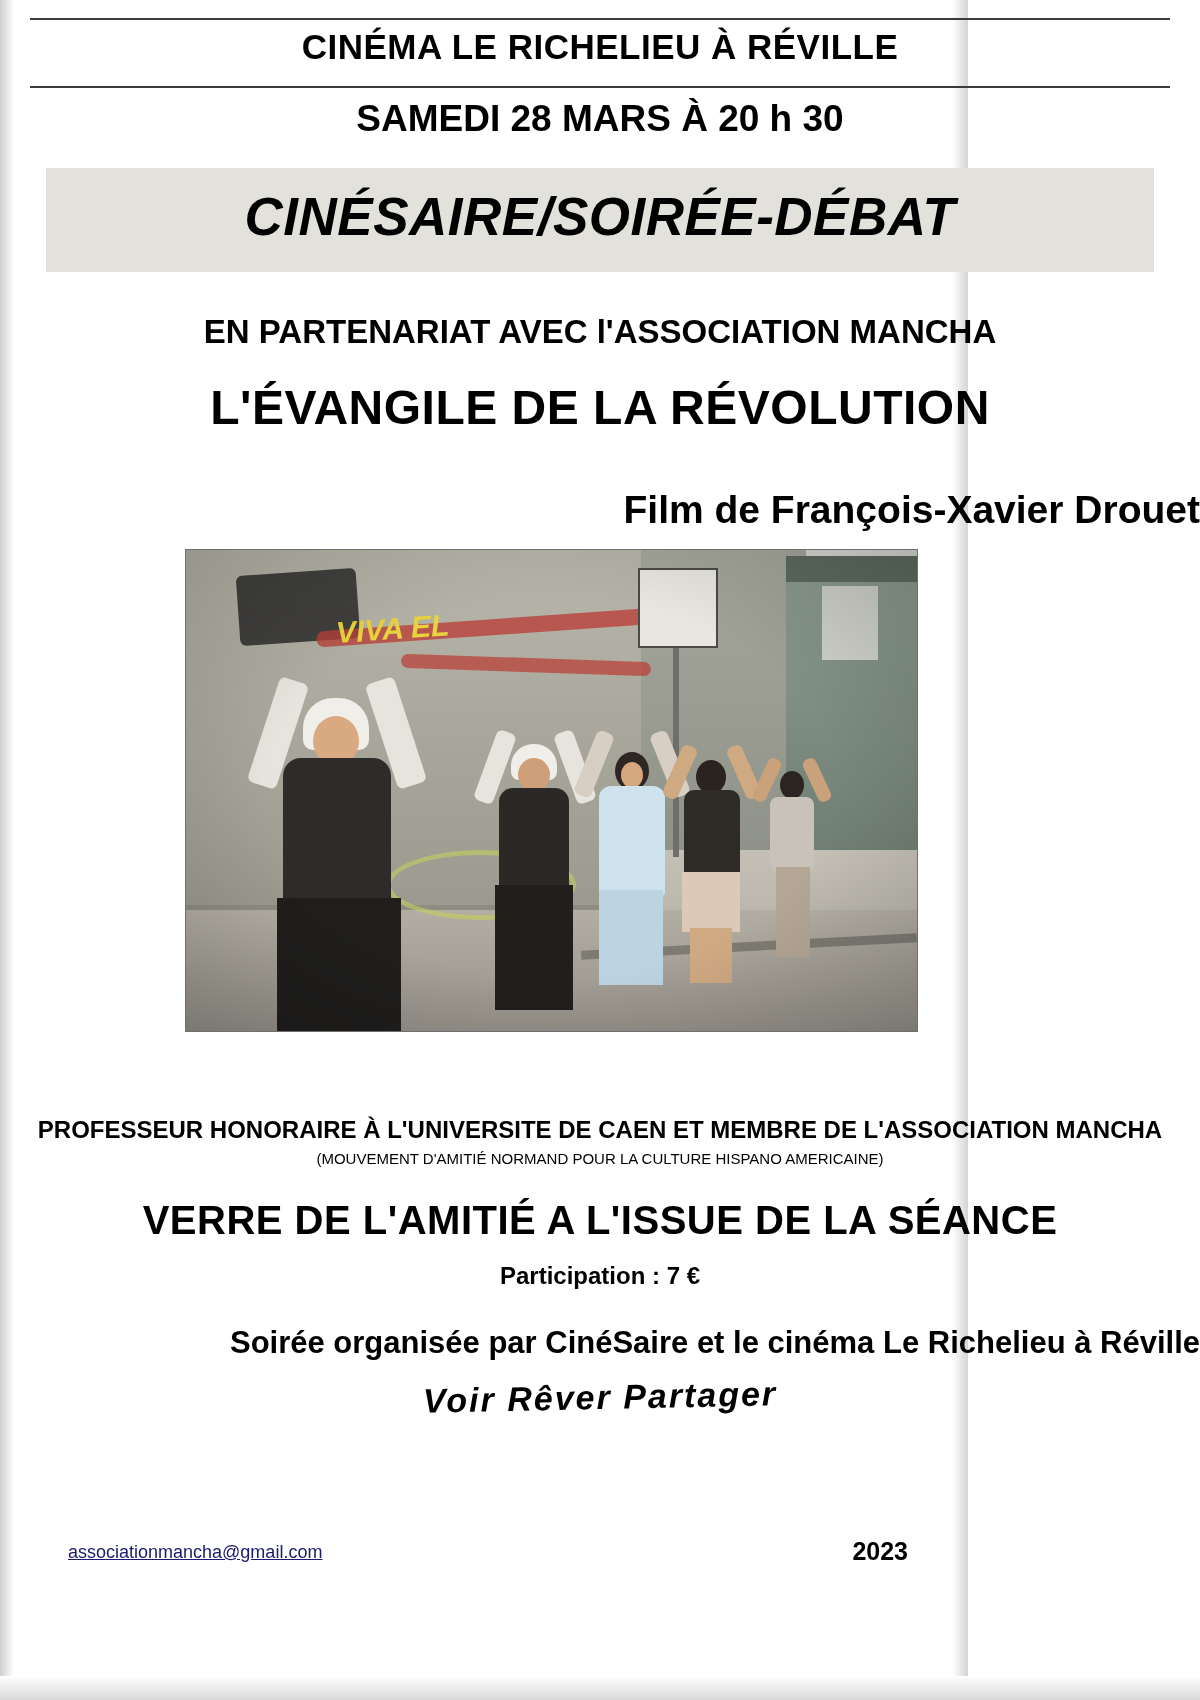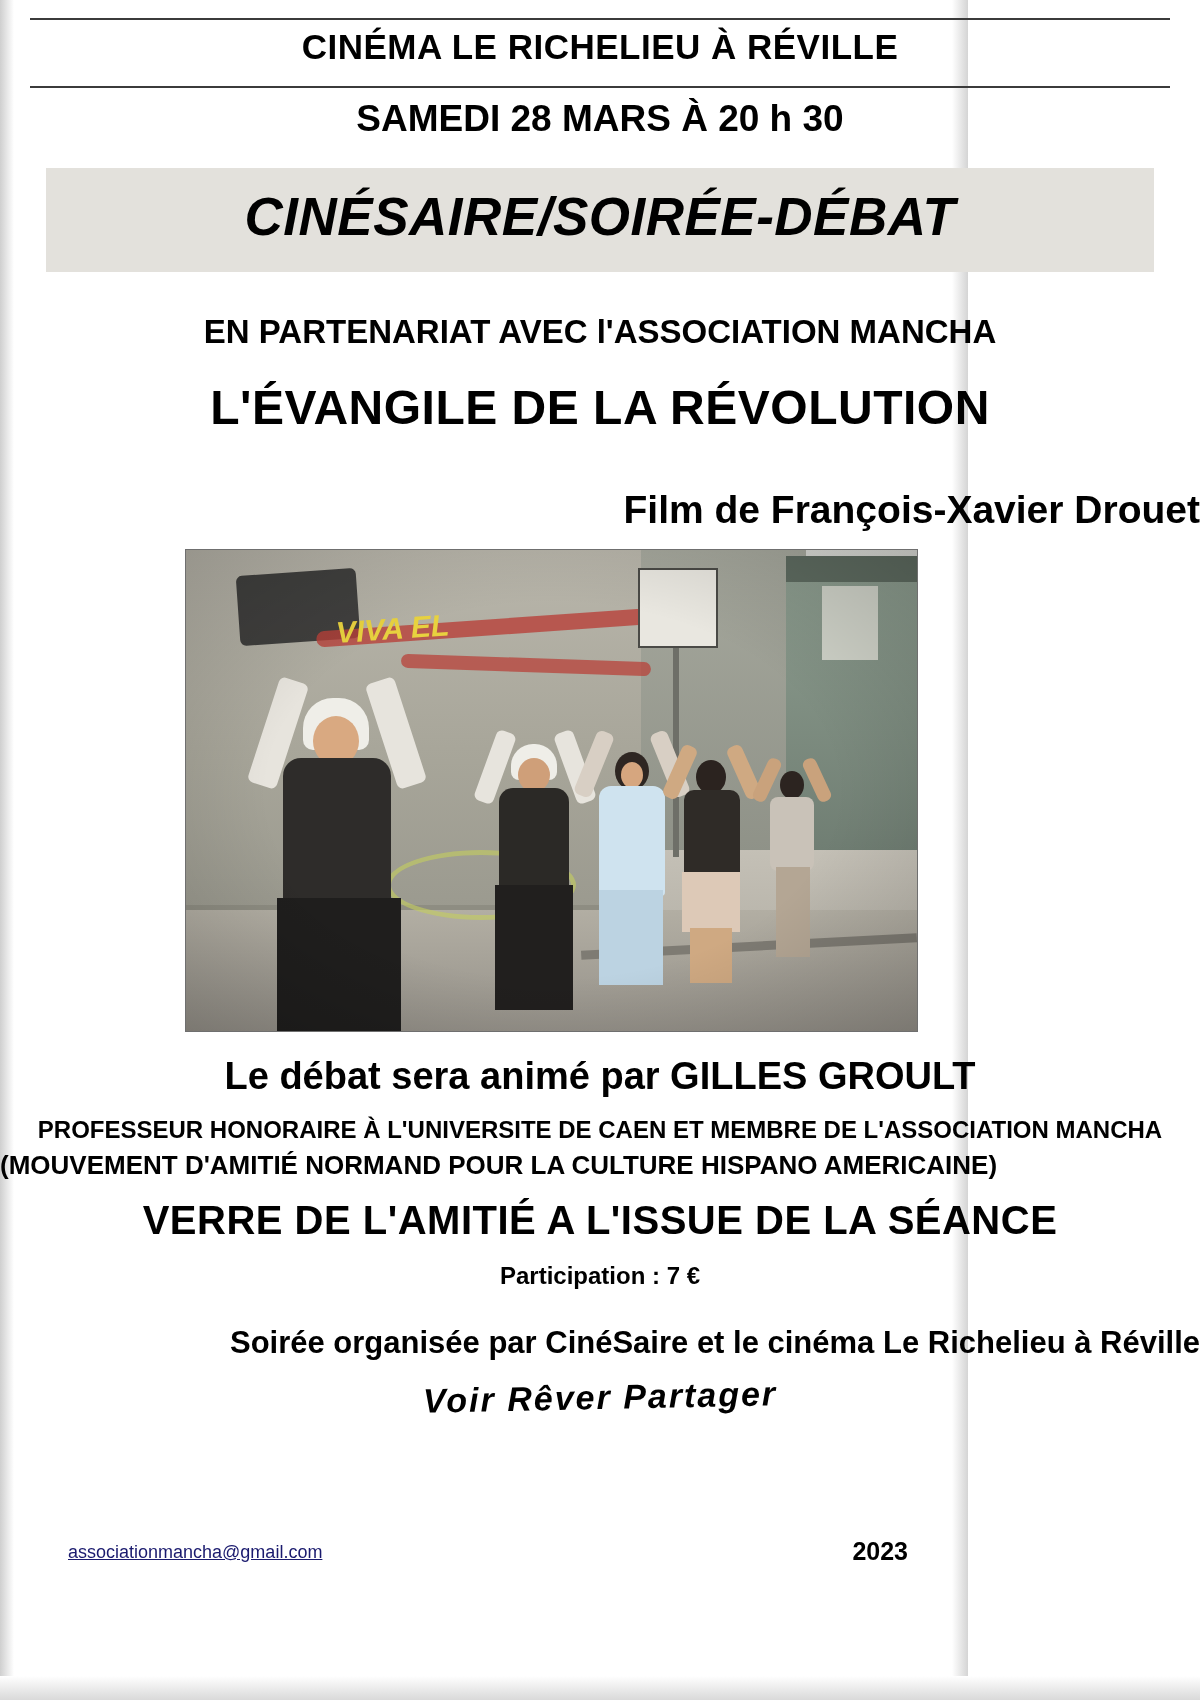--- a/index.html
+++ b/index.html
@@ -275,23 +275,23 @@
     width: 1200px;
     text-align: center;
     font-size: 24px;
     font-weight: bold;
   }
   .prof-sub {
     position: absolute;
     top: 1150px;
     left: 0;
     width: 1200px;
-    text-align: left;
-    font-size: 26px;
-    font-weight: bold;
+    text-align: center;
+    font-size: 15px;
+    font-weight: normal;
   }
   .verre {
     position: absolute;
     top: 1198px;
     left: 0;
     width: 1200px;
     text-align: center;
     font-size: 40px;
     font-weight: bold;
     letter-spacing: 0.5px;
@@ -433,21 +433,20 @@
       <div class="legs"></div>
     </div>
 
     <div class="fig-far1"></div>
     <div class="fig-far2"></div>
     <div class="fig-far3"></div>
 
     <div class="ph-vignette"></div>
   </div>
 
-  <div class="debate">Le débat sera animé par GILLES GROULT</div>
   <div class="prof">PROFESSEUR HONORAIRE À L'UNIVERSITE DE CAEN ET MEMBRE DE  L'ASSOCIATION MANCHA</div>
   <div class="prof-sub">(MOUVEMENT D'AMITIÉ NORMAND POUR LA CULTURE HISPANO AMERICAINE)</div>
   <div class="verre">VERRE DE L'AMITIÉ A L'ISSUE DE LA SÉANCE</div>
   <div class="participation">Participation : 7 €</div>
   <div class="organise">Soirée organisée par CinéSaire et le cinéma Le Richelieu à Réville</div>
   <div class="slogan">Voir Rêver Partager</div>
 
   <a class="email" href="#">associationmancha@gmail.com</a>
   <div class="year">2023</div>
 

